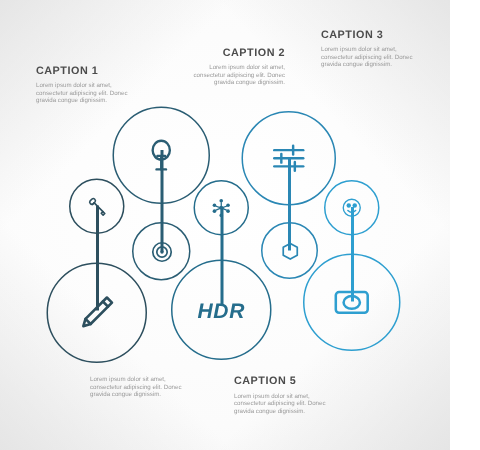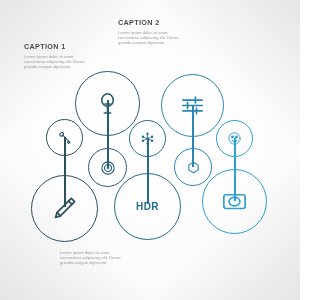--- a/index.html
+++ b/index.html
@@ -30,39 +30,40 @@
   .caption{position:absolute;width:72px;}
   .caption .cap-title{
     font-size:7.2px;font-weight:bold;letter-spacing:.35px;
     color:#4c4c4c;margin:0 0 3px 0;line-height:8px;
     white-space:nowrap;
   }
   .caption .cap-body{
     font-size:4.1px;line-height:5.2px;color:#9a9a9a;margin:0;
   }
   .cap1{left:24px;top:19px;margin-top:24px;}
-  .cap2{left:118px;top:19px;}
+  .cap2{left:118px;top:31px;text-align:right;}
   .cap3{left:214px;top:19px;}
   .cap4{left:60px;top:250px;}
   .cap5{left:156px;top:250px;}
 
   
   .chain{position:absolute;top:0;left:0;width:300px;height:300px;pointer-events:none;}
   .node{
     position:absolute;border-radius:50%;
     box-sizing:border-box;background:transparent;
     display:flex;align-items:center;justify-content:center;
     pointer-events:auto;
   }
   .connector{
     position:absolute;width:1.2px;pointer-events:auto;
   }
   .hdr-text{
-    font-size:10px;font-weight:bold;letter-spacing:.4px;
+    font-size:14px;font-weight:bold;letter-spacing:.4px;
     font-family:"Liberation Sans", sans-serif;
+    font-style:italic;
   }
   svg{display:block;overflow:visible;}
 </style>
 </head>
 <body>
 
 <div id="stage">
 
   <div class="chain">
     <div class="connector" style="left:64.4px;top:137px;height:70px;background:#2d4f5e;"></div>
@@ -178,19 +179,27 @@
   <div class="caption cap1">
     <p class="cap-title">CAPTION 1</p>
     <p class="cap-body">Lorem ipsum dolor sit amet, consectetur adipiscing elit. Donec gravida congue dignissim.</p>
   </div>
 
   <div class="caption cap2">
     <p class="cap-title">CAPTION 2</p>
     <p class="cap-body">Lorem ipsum dolor sit amet, consectetur adipiscing elit. Donec gravida congue dignissim.</p>
   </div>
 
+  <div class="caption cap3">
+    <p class="cap-title">CAPTION 3</p>
+    <p class="cap-body">Lorem ipsum dolor sit amet, consectetur adipiscing elit. Donec gravida congue dignissim.</p>
+  </div>
 
   <div class="caption cap4">
     <p class="cap-body">Lorem ipsum dolor sit amet, consectetur adipiscing elit. Donec gravida congue dignissim.</p>
   </div>
 
+  <div class="caption cap5">
+    <p class="cap-title">CAPTION 5</p>
+    <p class="cap-body">Lorem ipsum dolor sit amet, consectetur adipiscing elit. Donec gravida congue dignissim.</p>
+  </div>
 
 </div>
 
 </body></html>

